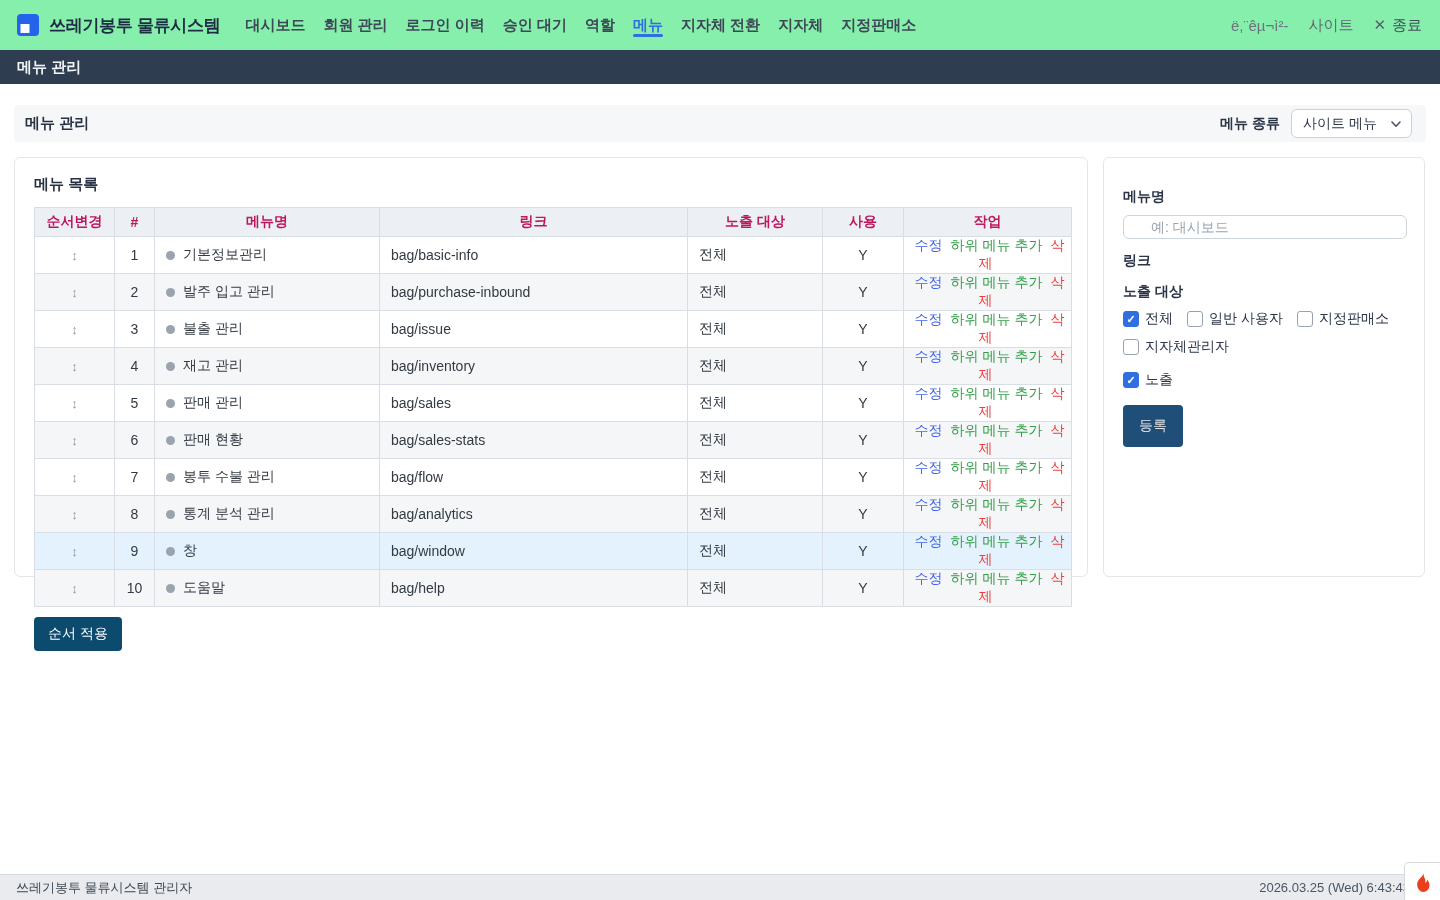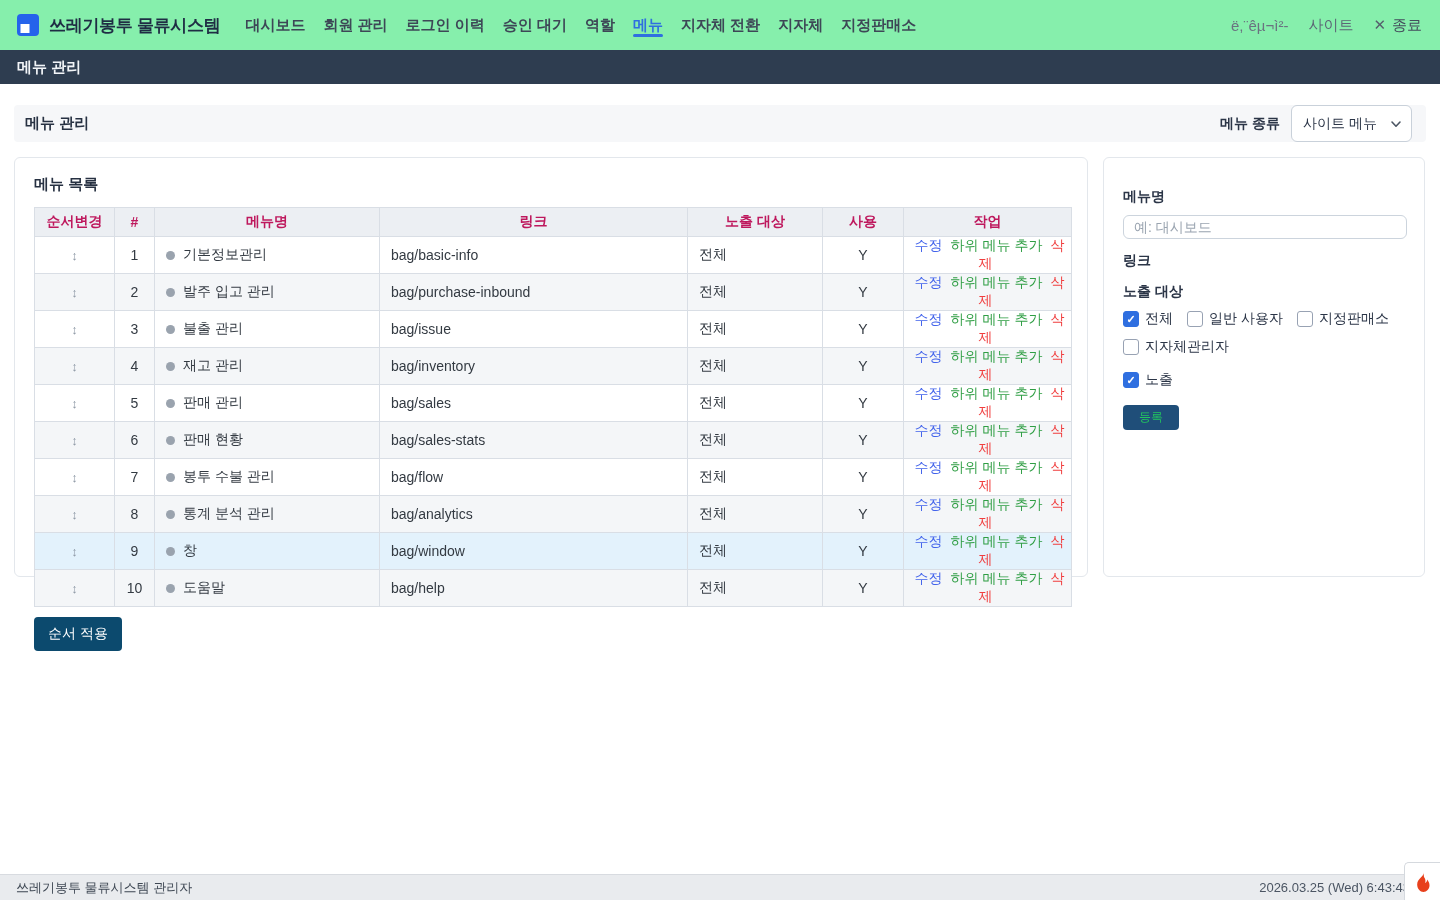--- a/index.html
+++ b/index.html
@@ -28,21 +28,21 @@
   .pagebar { position:absolute; top:50px; left:0; width:1440px; height:34px;
     background:#2e3d50; display:flex; align-items:center; padding:0 17px; }
   .pagebar-title { color:#f2f5f8; font-size:15px; font-weight:bold; }
   
   .band { position:absolute; top:105px; left:14px; width:1412px; height:37px;
     background:#f6f7f9; border-radius:4px; display:flex; align-items:center;
     padding:0 14px 0 11px; }
   .band-title { font-size:15px; font-weight:bold; color:#273142; }
   .band-right { margin-left:auto; display:flex; align-items:center; gap:11px; }
   .band-label { font-size:14px; font-weight:bold; color:#2b3547; }
-  .select { width:121px; height:37px; background:#fff; border:1px solid #c9d1da;
+  .select { width:121px; height:29px; background:#fff; border:1px solid #c9d1da;
     border-radius:6px; display:flex; align-items:center; padding:0 9px 0 11px;
     font-size:14px; color:#2b3547; cursor:pointer; }
   .select .chev { margin-left:auto; display:flex; }
   
   .card { position:absolute; top:157px; background:#fff; border:1px solid #e3e7ec;
     border-radius:6px; }
   .card-left { left:14px; width:1074px; height:420px; padding:17px 19px; }
   .card-right { left:1103px; width:322px; height:420px; padding:17px 19px; }
   .card-title { font-size:15px; font-weight:bold; color:#273142; margin-bottom:13px; }
   
@@ -61,32 +61,32 @@
   .act a { text-decoration:none; margin:0 4px; cursor:pointer; }
   .act .edit { color:var(--edit); }
   .act .addsub { color:var(--add); }
   .act .del { color:var(--del); }
   .apply-btn { margin-top:10px; background:#0c4a6e; color:#fff; border:none;
     border-radius:4px; font-size:14px; padding:8px 14px; cursor:pointer;
     font-family:inherit; }
   
   .f-label { font-size:14px; font-weight:bold; color:#2b3547; margin:13px 0 9px; }
   .f-input { width:284px; height:24px; border:1px solid #ccd4dd; border-radius:6px;
-    padding:0 10px; font-size:14px; color:#333; font-family:inherit; outline:none; }
+    padding:0 27px; font-size:14px; color:#333; font-family:inherit; outline:none; }
   .f-input::placeholder { color:#9aa4b0; }
   .cb-row { display:flex; flex-wrap:wrap; gap:10px 14px; margin-top:2px; }
   .cb-item { display:flex; align-items:center; gap:6px; font-size:14px;
     color:#2b3547; cursor:pointer; }
   .cb { width:16px; height:16px; border:1.5px solid #98a2b3; border-radius:3px;
     background:#fff; display:flex; align-items:center; justify-content:center; flex:0 0 auto; }
   .cb.checked { background:var(--accent); border-color:var(--accent); }
   .cb.checked::after { content:"✓"; color:#fff; font-size:11px; font-weight:bold; line-height:1; }
   .visible-row { margin-top:15px; }
-  .submit-btn { margin-top:16px; background:var(--submit); color:#22c55e; border:none;
-    border-radius:4px; font-size:12px; padding:4px 16px; cursor:pointer; font-family:inherit; }
+  .submit-btn { margin-top:16px; background:var(--submit); color:#e5e5e5; border:none;
+    border-radius:4px; font-size:14px; padding:12px 16px; cursor:pointer; font-family:inherit; }
   
   .footer { position:absolute; top:874px; left:0; width:1440px; height:26px;
     background:#e9ebee; border-top:1px solid #d8dbe0; display:flex;
     align-items:center; padding:0 16px; font-size:13px; color:#3f4854; }
   .footer-right { margin-left:auto; color:#4b5563; padding-right:14px; }
   .flame-box { position:absolute; right:0; bottom:0; width:36px; height:38px;
     background:#fff; border:1px solid #d5d9de; border-right:none; border-bottom:none;
     border-top-left-radius:5px; display:flex; align-items:center; justify-content:center;
     cursor:pointer; }
 </style>

